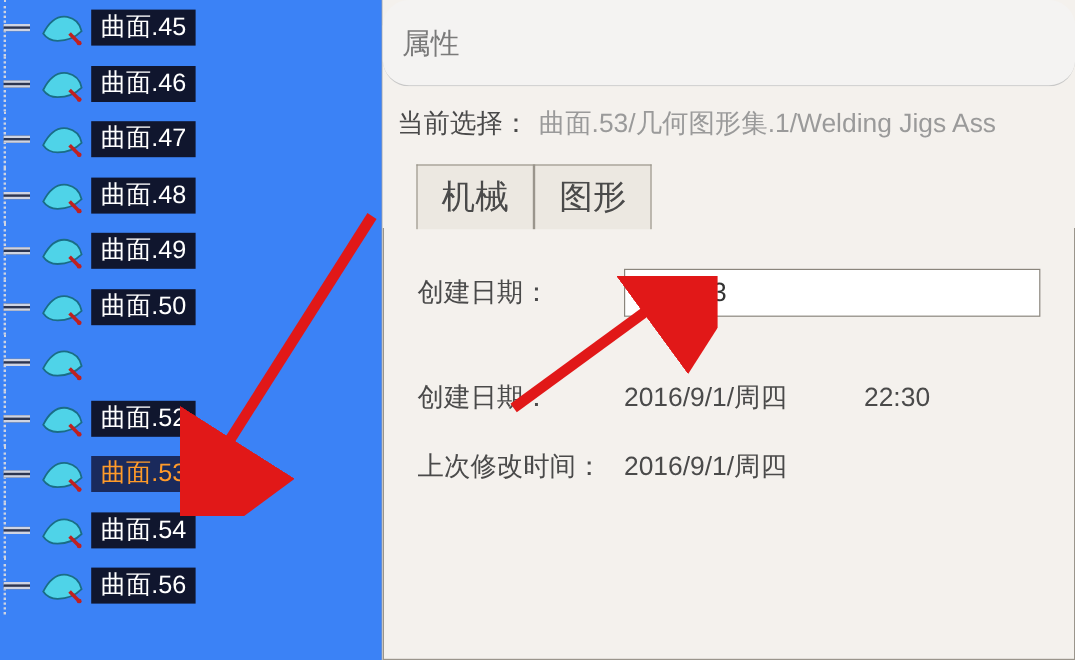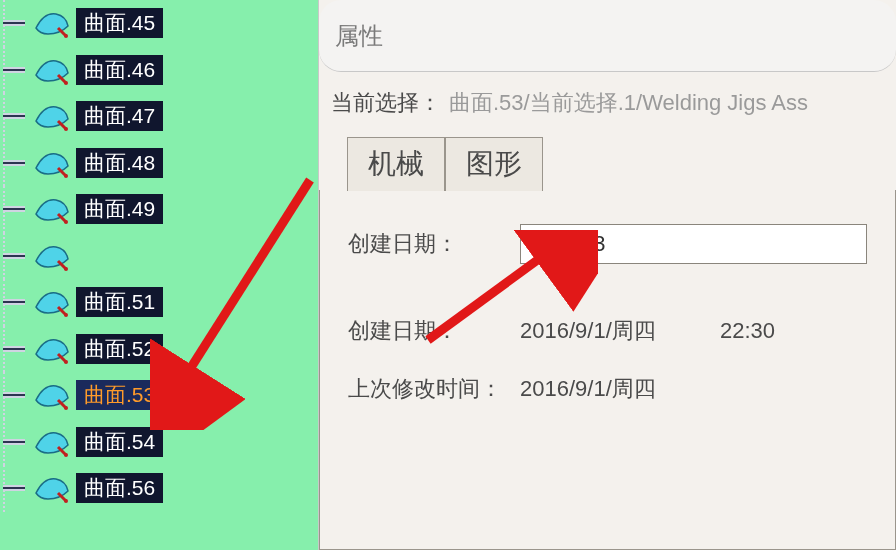--- a/index.html
+++ b/index.html
@@ -3,21 +3,21 @@
 <meta charset="utf-8">
 <style>
   * { box-sizing: border-box; margin: 0; padding: 0; }
   html, body { width: 896px; height: 550px; overflow: hidden; font-family: "Microsoft YaHei", "SimSun", Arial, sans-serif; }
   body { display: flex; background: #3d4866; }
 
   
   .tree {
     width: 318px;
     height: 100%;
-    background: #86efac;
+    background: #3b82f6;
     padding-top: 0px;
     position: relative;
   }
   .tree-row {
     display: flex;
     align-items: center;
     height: 46.5px;
     position: relative;
   }
   .branch {
@@ -242,34 +242,34 @@
     <span class="branch">
         <span class="horiz"></span>
       </span>
     <span class="surf-icon">
       <svg viewBox="0 0 36 30">
           <path d="M2 20 Q10 4 22 6 Q32 8 34 18 Q26 26 14 26 Q6 26 2 20 Z" fill="#4fd3e8" stroke="#1a6d86" stroke-width="1.5"></path>
           <path d="M24 20 L32 28" stroke="#c02020" stroke-width="3"></path>
           <circle cx="32" cy="28" r="2" fill="#c02020"></circle>
         </svg>
     </span>
-  </div>
-
-  <div class="tree-row">
-    <span class="branch">
-        <span class="horiz"></span>
-      </span>
-    <span class="surf-icon">
-      <svg viewBox="0 0 36 30">
-          <path d="M2 20 Q10 4 22 6 Q32 8 34 18 Q26 26 14 26 Q6 26 2 20 Z" fill="#4fd3e8" stroke="#1a6d86" stroke-width="1.5"></path>
-          <path d="M24 20 L32 28" stroke="#c02020" stroke-width="3"></path>
-          <circle cx="32" cy="28" r="2" fill="#c02020"></circle>
-        </svg>
-    </span>
-    <span class="tree-label">曲面.51</span>
+    <span class="tree-label">曲面.50</span>
+  </div>
+
+  <div class="tree-row">
+    <span class="branch">
+        <span class="horiz"></span>
+      </span>
+    <span class="surf-icon">
+      <svg viewBox="0 0 36 30">
+          <path d="M2 20 Q10 4 22 6 Q32 8 34 18 Q26 26 14 26 Q6 26 2 20 Z" fill="#4fd3e8" stroke="#1a6d86" stroke-width="1.5"></path>
+          <path d="M24 20 L32 28" stroke="#c02020" stroke-width="3"></path>
+          <circle cx="32" cy="28" r="2" fill="#c02020"></circle>
+        </svg>
+    </span>
   </div>
 
   <div class="tree-row">
     <span class="branch">
         <span class="horiz"></span>
       </span>
     <span class="surf-icon">
       <svg viewBox="0 0 36 30">
           <path d="M2 20 Q10 4 22 6 Q32 8 34 18 Q26 26 14 26 Q6 26 2 20 Z" fill="#4fd3e8" stroke="#1a6d86" stroke-width="1.5"></path>
           <path d="M24 20 L32 28" stroke="#c02020" stroke-width="3"></path>
@@ -325,21 +325,21 @@
 </div>
 
 <div class="panel">
 
   <div class="panel-header">
     <span>属性</span>
   </div>
 
   <div class="selection-row">
     <span>当前选择：</span>
-    <span class="sel-value">曲面.53/当前选择.1/Welding Jigs Ass</span>
+    <span class="sel-value">曲面.53/几何图形集.1/Welding Jigs Ass</span>
   </div>
 
   <div class="tabs">
     <div class="tab inactive">机械</div>
     <div class="tab inactive">图形</div>
   </div>
 
   <div class="tab-body">
 
     <div class="form-row">

